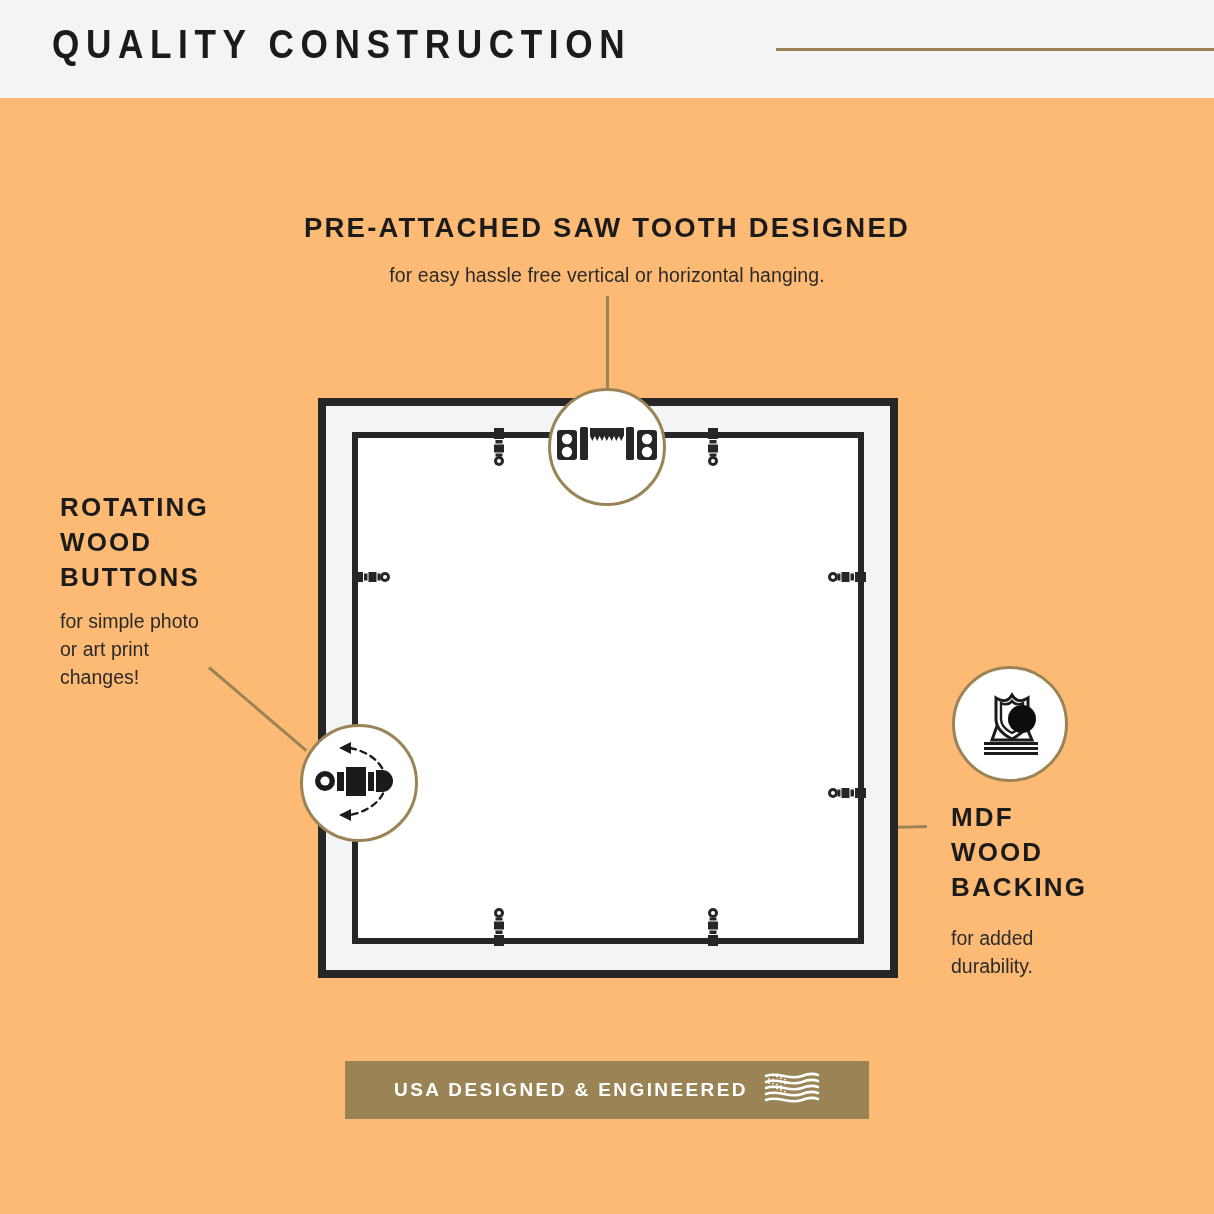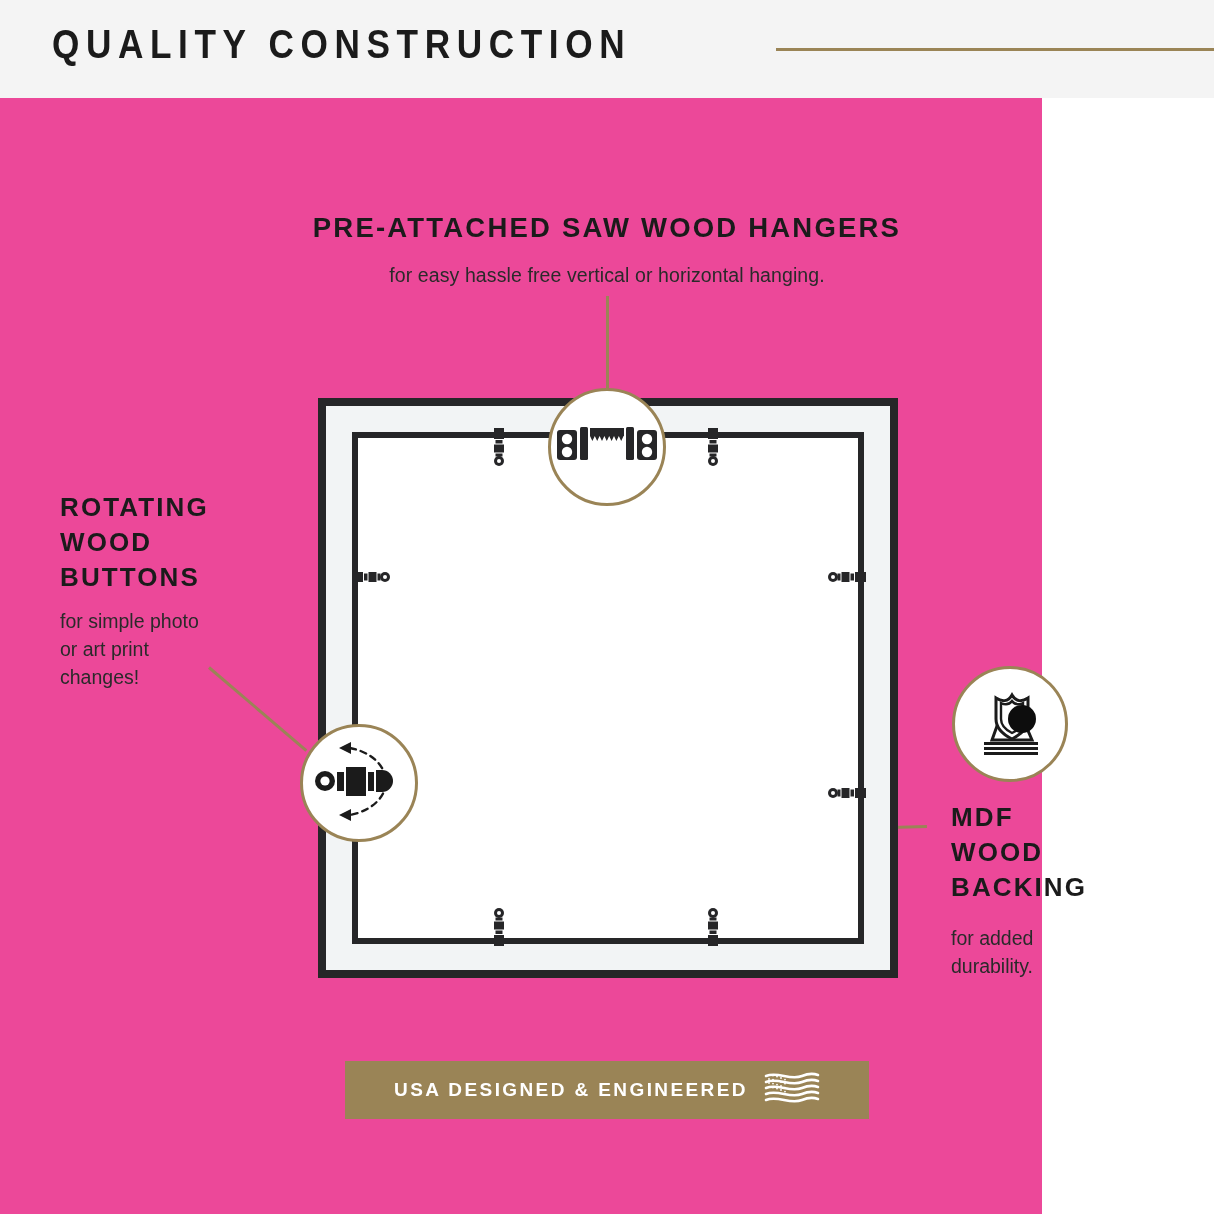--- a/index.html
+++ b/index.html
@@ -5,22 +5,22 @@
 <style>
   * { box-sizing: border-box; margin: 0; padding: 0; }
   html, body {
     width: 1214px; height: 1214px;
     background: #ffffff;
     font-family: "Liberation Sans", sans-serif;
     overflow: hidden;
   }
   #page {
     position: relative;
-    width: 1042px; height: 1214px;
-    background: #ec4899;
+    width: 1214px; height: 1214px;
+    background: #fdba74;
   }
 
   
   .header-band {
     position: absolute; left: 0; top: 0;
     width: 1214px; height: 98px;
     background: #f4f4f4;
   }
   .header-title {
     position: absolute; left: 52px; top: 22px;
@@ -174,21 +174,21 @@
 <body>
 
 <div id="page">
 
   <div class="header-band">
     <div class="header-title">QUALITY CONSTRUCTION</div>
     <div class="header-rule"></div>
   </div>
 
   <div class="callout-top">
-    <div class="ct-title">PRE-ATTACHED SAW WOOD HANGERS</div>
+    <div class="ct-title">PRE-ATTACHED SAW TOOTH DESIGNED</div>
     <div class="ct-sub">for easy hassle free vertical or horizontal hanging.</div>
   </div>
 
   <div class="leader leader-top"></div>
 
   <div class="callout-left">
     <div class="cl-title">
       <div>ROTATING</div>
       <div>WOOD</div>
       <div>BUTTONS</div>

